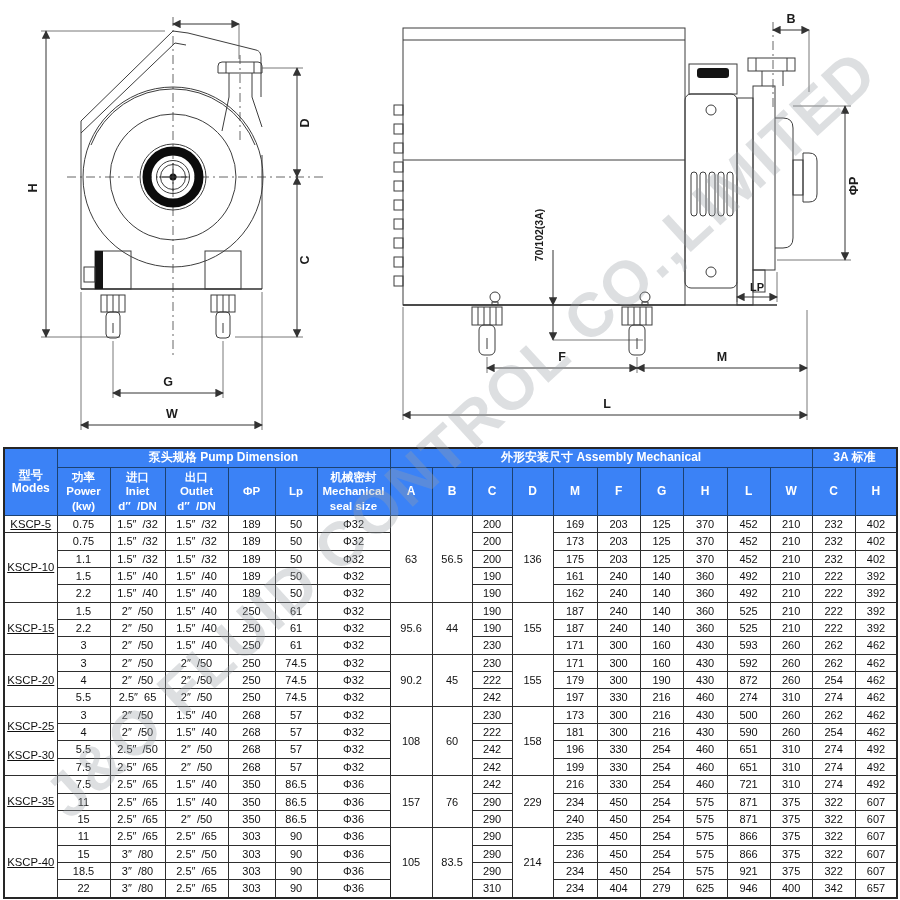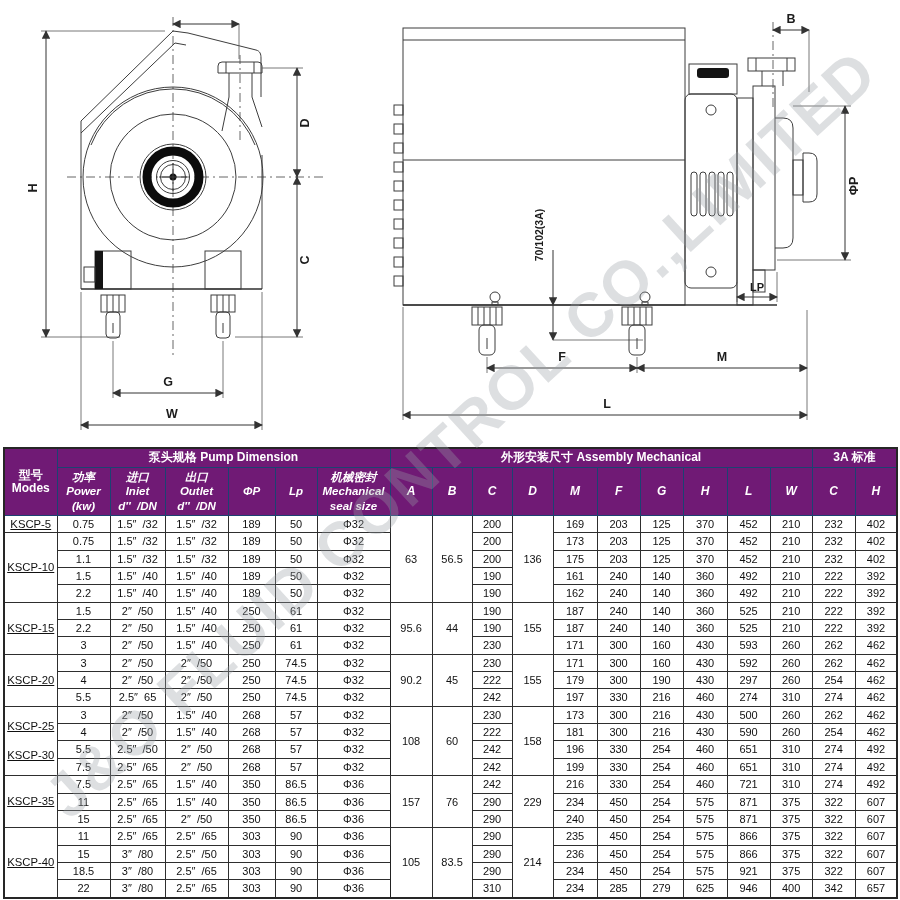--- a/index.html
+++ b/index.html
@@ -13,23 +13,23 @@
   svg .ext{stroke:#555;stroke-width:0.8;fill:none;}
   svg .dark{fill:#141414;stroke:none;}
   svg text{fill:#1c1c1c;font-family:"Liberation Sans",sans-serif;font-size:12.5px;font-weight:bold;}
   .watermark{position:absolute;left:55px;top:770px;transform:rotate(-42.5deg);transform-origin:0 50%;
     font-size:62px;font-weight:bold;letter-spacing:2px;white-space:nowrap;color:#9aa0a6;opacity:.33;
     z-index:40;pointer-events:none;font-family:"Liberation Sans",sans-serif;}
   .table-wrap{position:absolute;left:3px;top:447px;width:894px;z-index:2;}
   table.spec{border-collapse:collapse;table-layout:fixed;width:894px;}
   table.spec th,table.spec td{border:1px solid #2e2e2e;text-align:center;vertical-align:middle;
     padding:0;line-height:1.12;white-space:pre-wrap;overflow:hidden;}
-  table.spec thead th{background:#701a75;color:#fff;border:1px solid #1c4272;font-weight:bold;}
+  table.spec thead th{background:#3b82f6;color:#fff;border:1px solid #1c4272;font-weight:bold;}
   tr.h1 th{height:18px;font-size:12px;}
-  tr.h2 th{height:47px;font-size:11.5px;line-height:1.25;font-style:italic;}
+  tr.h2 th{height:47px;font-size:11.5px;line-height:1.25;}
   tr.h2 th.dimcol{font-size:12px;}
   th.modes{font-size:12px;}
   table.spec{border:2px solid #262626;}
   table.spec tbody td{height:16.35px;font-size:11px;color:#111;}
   table.spec tbody td.model-cell{font-size:11.3px;text-decoration:underline;}
   table.spec tbody td.two-line{line-height:2.6;}
   table.spec tbody tr.group-start td{border-top:1.6px solid #222;}
   table.spec tbody td.cb, table.spec thead th.cb{border-left:1.6px solid #222;}
 </style>
 </head>
@@ -447,21 +447,21 @@
             <td>2″  /50</td>
             <td>2″  /50</td>
             <td>250</td>
             <td>74.5</td>
             <td>Φ32</td>
             <td>222</td>
             <td>179</td>
             <td>300</td>
             <td>190</td>
             <td>430</td>
-            <td>297</td>
+            <td>872</td>
             <td>260</td>
             <td class="cb">254</td>
             <td>462</td>
           </tr>
           <tr>
             <td>5.5</td>
             <td>2.5″  65</td>
             <td>2″  /50</td>
             <td>250</td>
             <td>74.5</td>
@@ -661,21 +661,21 @@
           </tr>
           <tr>
             <td>22</td>
             <td>3″  /80</td>
             <td>2.5″  /65</td>
             <td>303</td>
             <td>90</td>
             <td>Φ36</td>
             <td>310</td>
             <td>234</td>
-            <td>285</td>
+            <td>404</td>
             <td>279</td>
             <td>625</td>
             <td>946</td>
             <td>400</td>
             <td class="cb">342</td>
             <td>657</td>
           </tr>
         </tbody>
     </table>
   </div>

